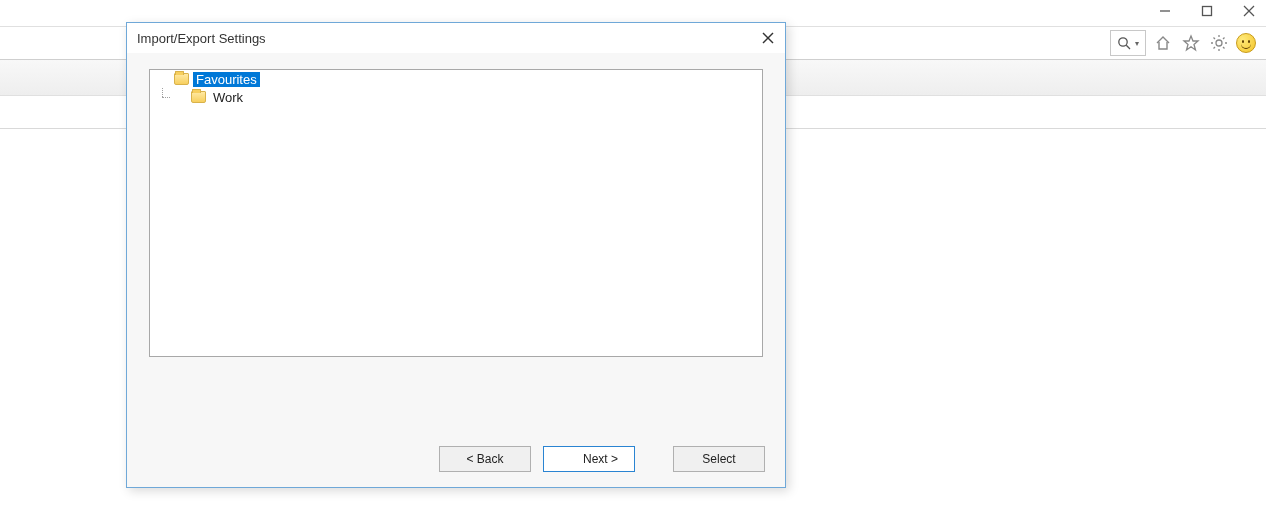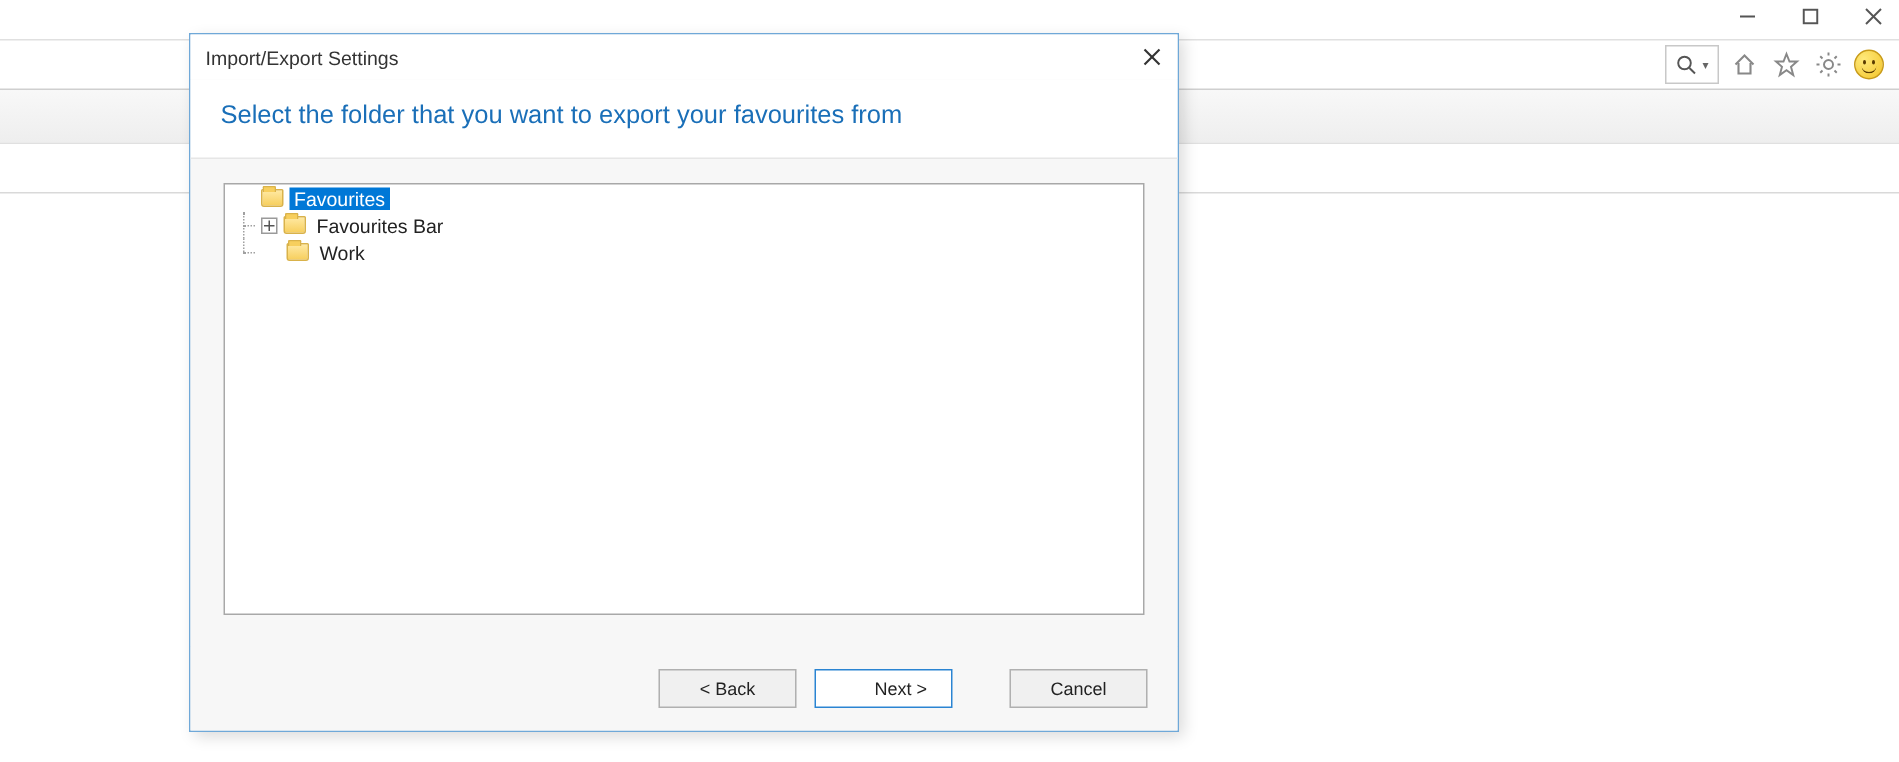--- a/index.html
+++ b/index.html
@@ -223,48 +223,39 @@
 <div class="dialog">
   <div class="dlg-titlebar">
     <span>Import/Export Settings</span>
     <div class="dlg-close">
       <svg width="12" height="12">
           <line x1="1" y1="1" x2="11" y2="11" stroke-width="1.4"></line>
           <line x1="11" y1="1" x2="1" y2="11" stroke-width="1.4"></line>
         </svg>
     </div>
   </div>
-  <div class="dlg-header">
-    <h1>Select the folder that you want to export your favourites from</h1>
-  </div>
   <div class="dlg-body">
     <div class="tree-panel">
       <div class="tree">
 
         <div class="tree-row">
           <span class="spacer"></span>
           <span class="folder-icon"></span>
           <span class="node-label selected">Favourites</span>
         </div>
 
-        <div class="tree-row">
-          <span class="connector mid"></span>
-          <span class="expander plus"></span>
-          <span class="folder-icon"></span>
-          <span class="node-label">Favourites Bar</span>
-        </div>
 
         <div class="tree-row">
           <span class="connector last"></span>
           <span class="spacer" style="width:13px"></span>
           <span class="folder-icon"></span>
           <span class="node-label">Work</span>
         </div>
       </div>
     </div>
   </div>
   <div class="dlg-footer">
     <button class="btn">&lt; Back</button>
     <button class="btn primary">Next &gt;</button>
     <span class="footer-gap"></span>
-    <button class="btn">Cancel</button>
+    <button class="btn">Select</button>
   </div>
 </div>
 
 </body></html>

